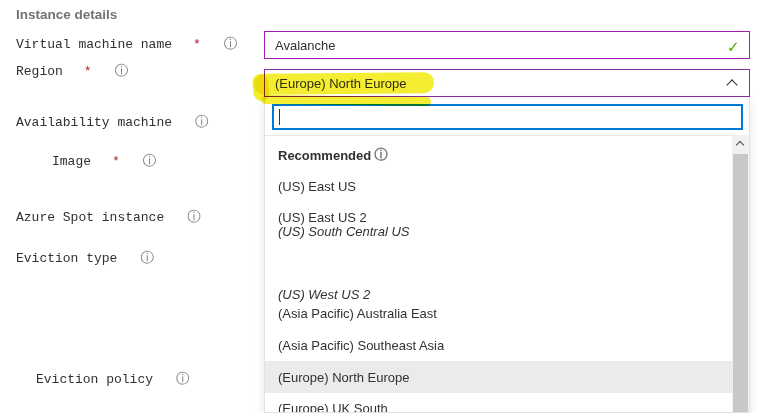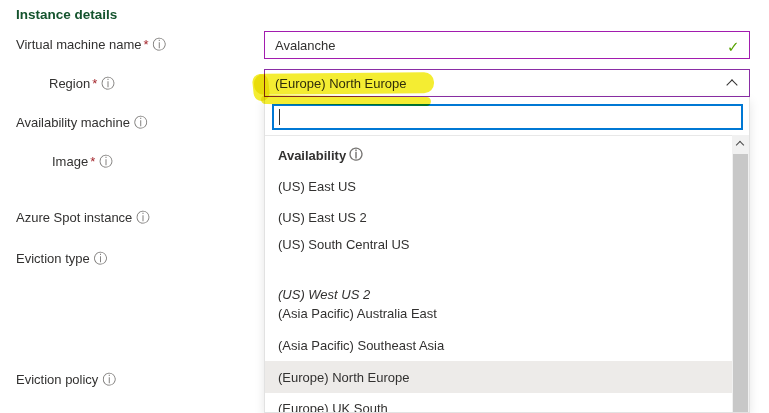--- a/index.html
+++ b/index.html
@@ -15,39 +15,40 @@
     background: #ffffff;
     overflow: hidden;
   }
 
   
   .section-title {
     position: absolute;
     left: 16px; top: 7px;
     font-size: 13.5px;
     font-weight: bold;
-    color: #14532d;
+    color: #737373;
   }
   .field-label {
     position: absolute;
     left: 16px;
     display: flex;
     align-items: center;
-    gap: 1px;
+    gap: 20px;
     font-size: 13px;
     color: #323130;
     white-space: nowrap;
+    font-family: Liberation Mono, monospace;
   }
   .lbl-vmname  { top: 37px; }
-  .lbl-region  { top: 76px; margin-left: 33px; }
+  .lbl-region  { top: 64px; }
   .lbl-avail   { top: 115px; }
   .lbl-image   { top: 154px; margin-left: 36px; }
   .lbl-spot    { top: 210px; justify-content: flex-end; }
   .lbl-evtype  { top: 251px; }
-  .lbl-evpolicy{ top: 372px; }
+  .lbl-evpolicy{ top: 372px; margin-left: 20px; }
 
   .req {
     color: #a4262c;
     font-size: 13px;
     margin-left: 1px;
   }
   .info-icon {
     color: #767472;
     font-size: 13.5px;
     line-height: 1;
@@ -151,21 +152,21 @@
   }
   .dd-group-header {
     font-weight: bold;
     cursor: default;
     height: 30px;
   }
   .dd-row.selected { background: #edebe9; }
   .r0 { top: 43px; }
   .r1 { top: 74px; }
   .r2 { top: 105px; }
-  .r3 { top: 132px; }
+  .r3 { top: 119px; font-style: italic; }
   .r4 { top: 182px; font-style: italic; }
   .r5 { top: 201px; }
   .r6 { top: 233px; }
   .r7 { top: 264px; height: 32px; }
   .r8 { top: 296px; }
 
   
   .dd-scrollbar {
     position: absolute;
     right: 0; top: 38px;
@@ -270,21 +271,21 @@
     <span>(Europe) North Europe</span>
     <span class="chevron-up"></span>
   </div>
 
   <div class="dropdown-panel">
     <input class="dd-search" type="text" value="" style="">
     <span class="dd-caret"></span>
     <div class="dd-separator"></div>
 
     <div class="dd-row dd-group-header r0">
-      <span>Availability</span>
+      <span>Recommended</span>
       <span class="info-icon">ⓘ</span>
     </div>
     <div class="dd-row r1">(US) East US</div>
     <div class="dd-row r2">(US) East US 2</div>
     <div class="dd-row r3">(US) South Central US</div>
     <div class="dd-row r4">(US) West US 2</div>
     <div class="dd-row r5">(Asia Pacific) Australia East</div>
     <div class="dd-row r6">(Asia Pacific) Southeast Asia</div>
     <div class="dd-row selected r7">(Europe) North Europe</div>
     <div class="dd-row r8">(Europe) UK South</div>

